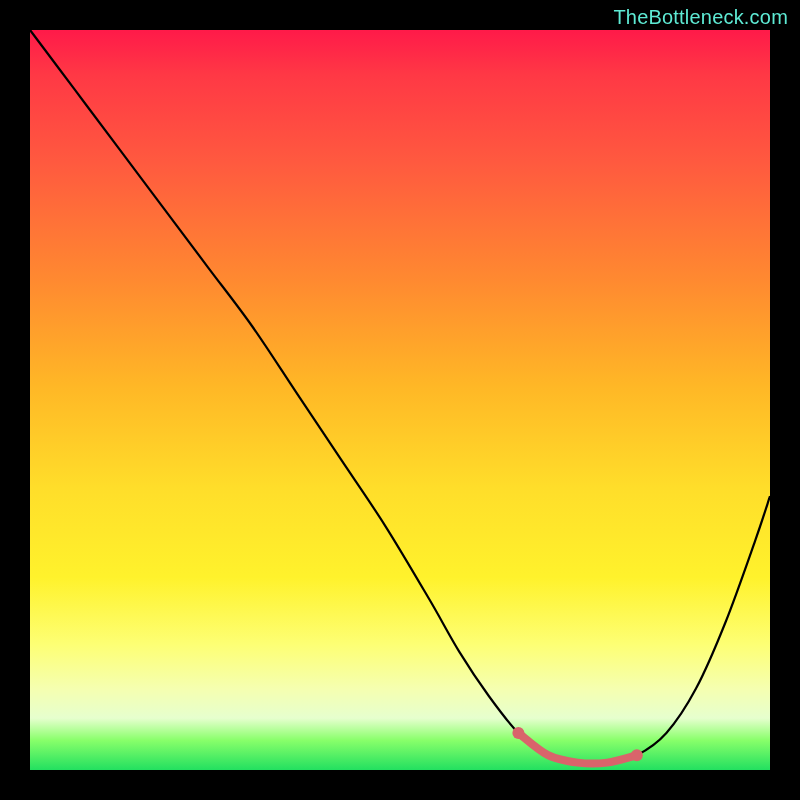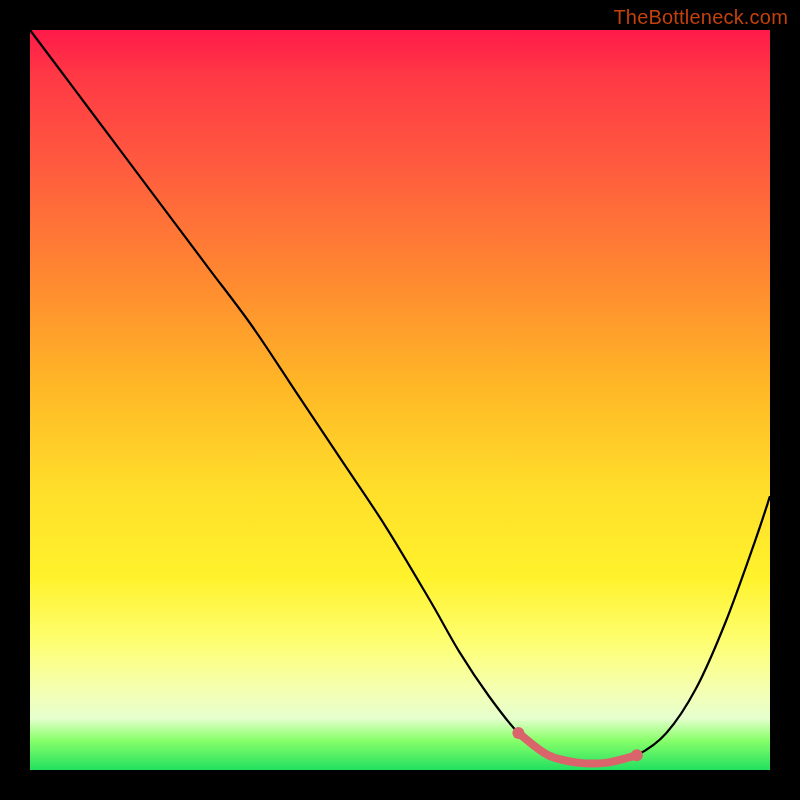--- a/index.html
+++ b/index.html
@@ -39,21 +39,21 @@
       #f5ffb0 89%,
       #e6ffce 93%,
       #88ff6a 96%,
       #22e060 100%
     );
   }
   .watermark {
     position: absolute;
     top: 6px;
     right: 12px;
-    color: #c2410c;
+    color: #5eead4;
     font-size: 20px;
     letter-spacing: 0.2px;
     user-select: none;
   }
   svg.curve {
     position: absolute;
     left: 0;
     top: 0;
     width: 740px;
     height: 740px;

